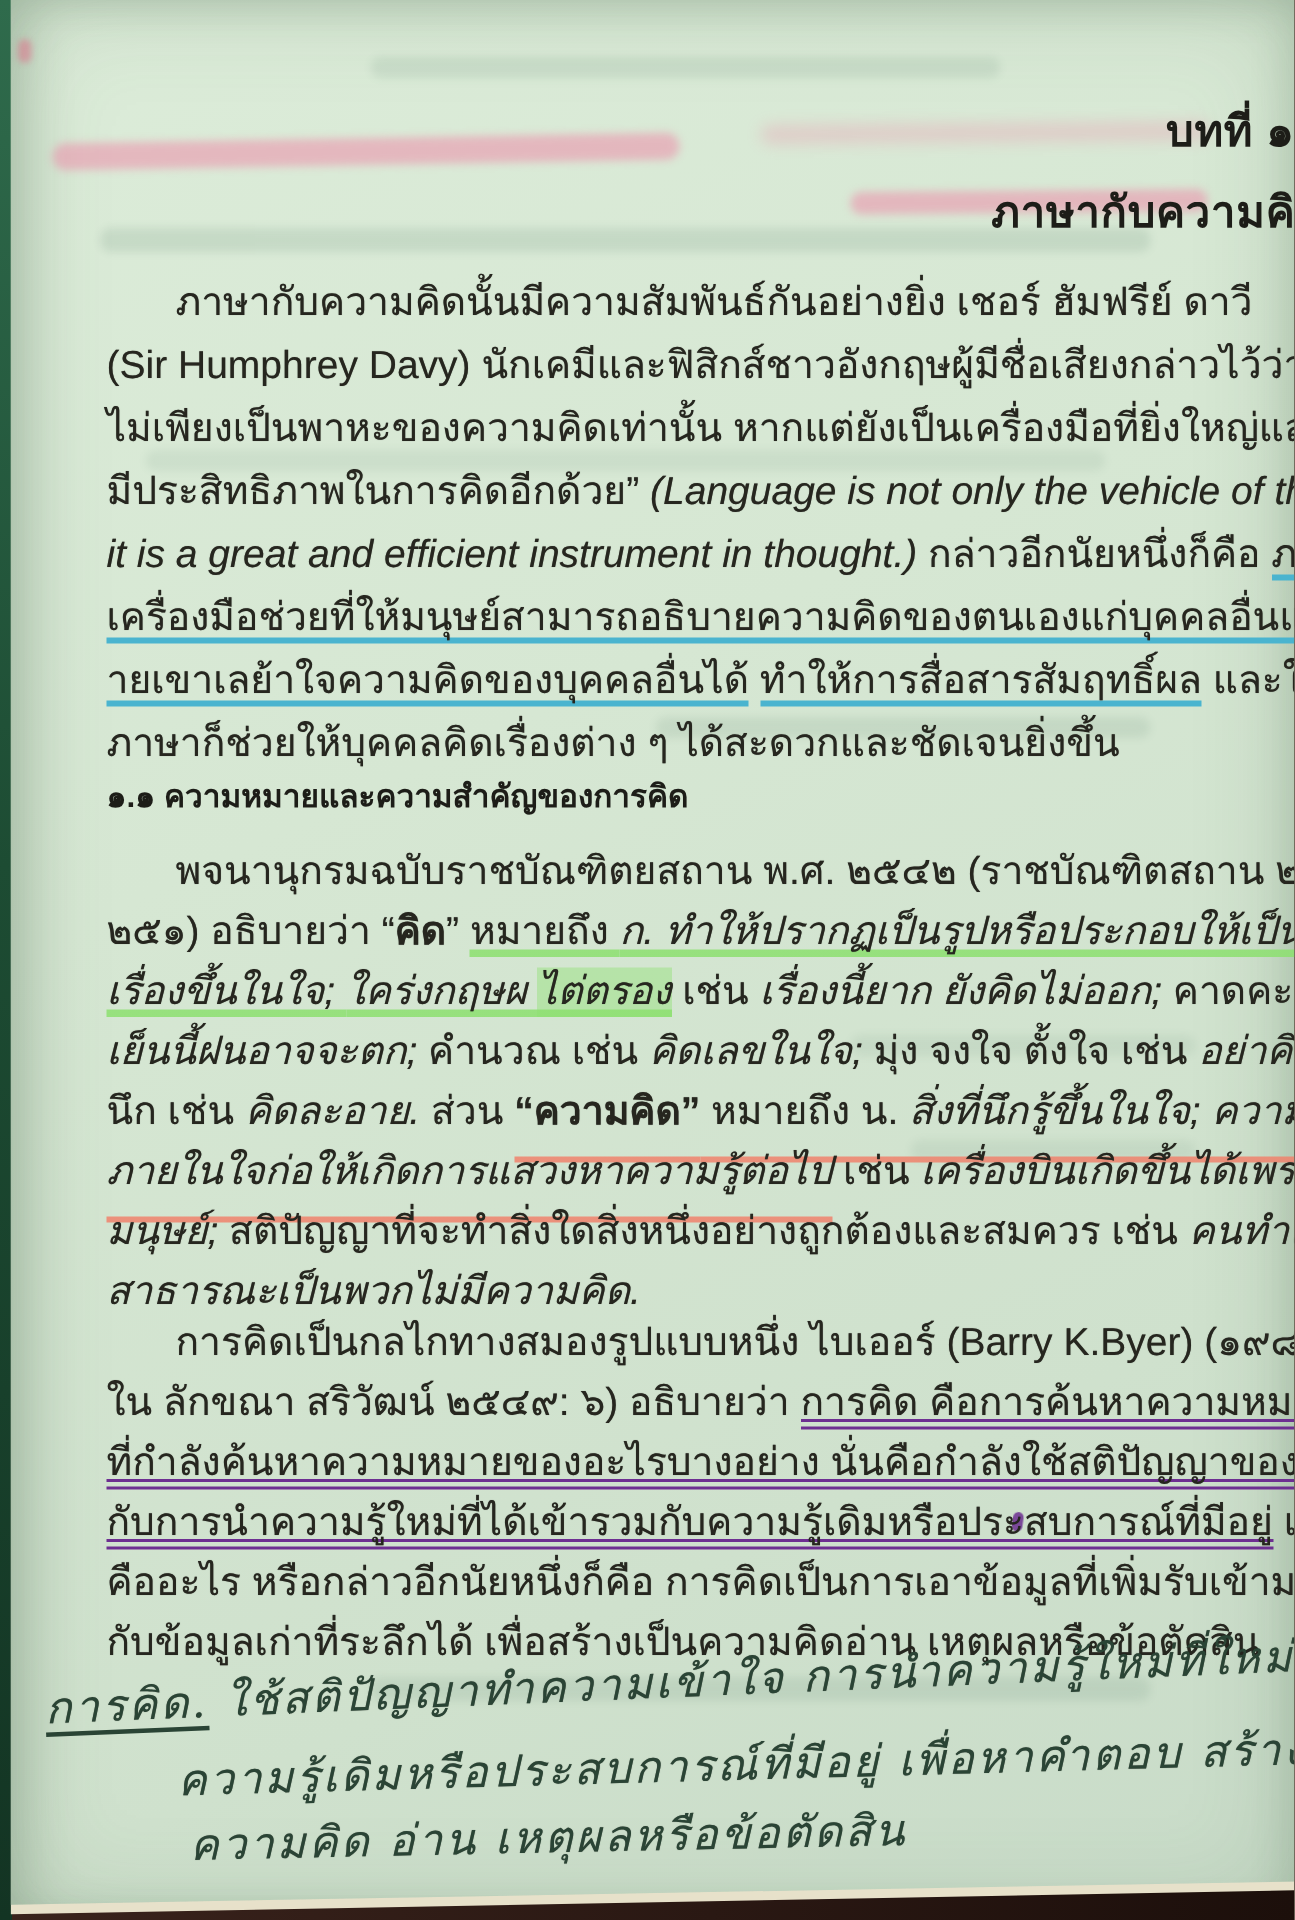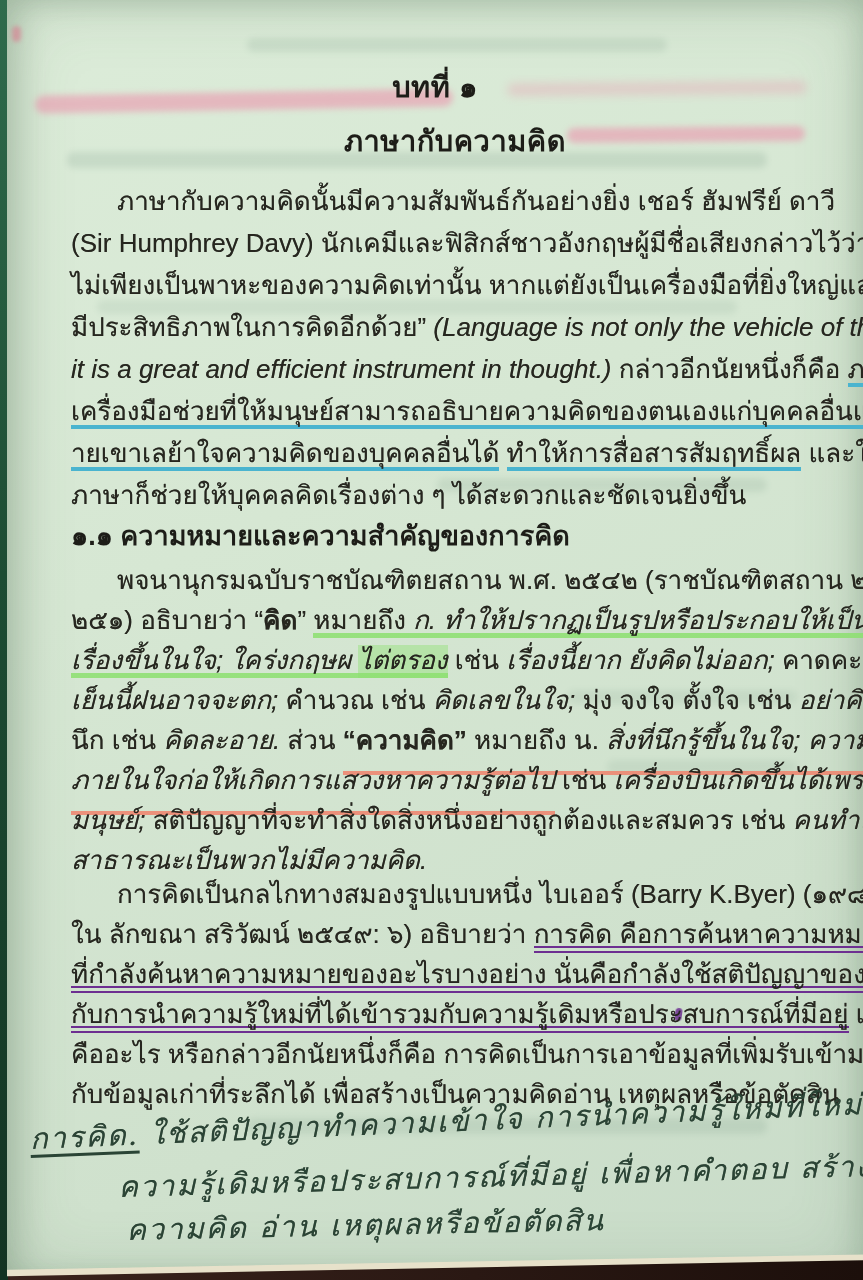--- a/index.html
+++ b/index.html
@@ -15,25 +15,25 @@
   .sheet-stack{position:absolute;inset:0;background:#e7e1ca;
     clip-path:polygon(0 0,100% 0,100% 98.45%,0 99.7%);}
   .sheet{position:absolute;inset:0;
     background:linear-gradient(155deg,#dcecd9 0%,#d6e7d3 38%,#cfe1cd 75%,#c8dbc8 100%);
     clip-path:polygon(0 0,100% 0,100% 98.0%,0 99.2%);
     box-shadow:inset 0 0 70px rgba(70,100,72,.20), inset 14px 0 30px rgba(60,95,64,.18), inset -8px 0 24px rgba(60,95,64,.10);}
   .marks-layer{position:absolute;inset:0;z-index:1;}
   .text-layer{position:absolute;inset:0;z-index:2;color:var(--c-ink,#26261f);}
   .mark{position:absolute;border-radius:9px;}
   .ghost{position:absolute;border-radius:7px;}
-  .chapter-title,.chapter-subtitle{position:absolute;left:0;width:100%;text-align:center;
+  .chapter-title,.chapter-subtitle{position:absolute;left:0;width:100%;text-align:right;
     font-weight:bold;font-size:29px;color:var(--c-heading,#1d1d18);letter-spacing:.5px;}
   .chapter-title{top:64px;}
   .chapter-subtitle{top:118px;padding-left:20px;}
-  .section-heading{position:absolute;left:64px;top:514px;font-weight:bold;font-size:27px;color:var(--c-heading,#1d1d18);}
+  .section-heading{position:absolute;left:64px;top:514px;font-weight:bold;font-size:21px;color:var(--c-heading,#1d1d18);}
   .para{position:absolute;left:64px;width:742px;}
   #para1{top:180px;}
   #para2{top:560px;}
   #para3{top:874px;}
   .tline{white-space:nowrap;font-size:26px;}
   #para1 .tline{height:42px;line-height:42px;}
   #para2 .tline,#para3 .tline{height:40px;line-height:40px;}
   .tline.indent{text-indent:46px;}
   .seg{text-shadow:0 0 .5px rgba(20,20,15,.55);}
   .it{font-style:italic;}

